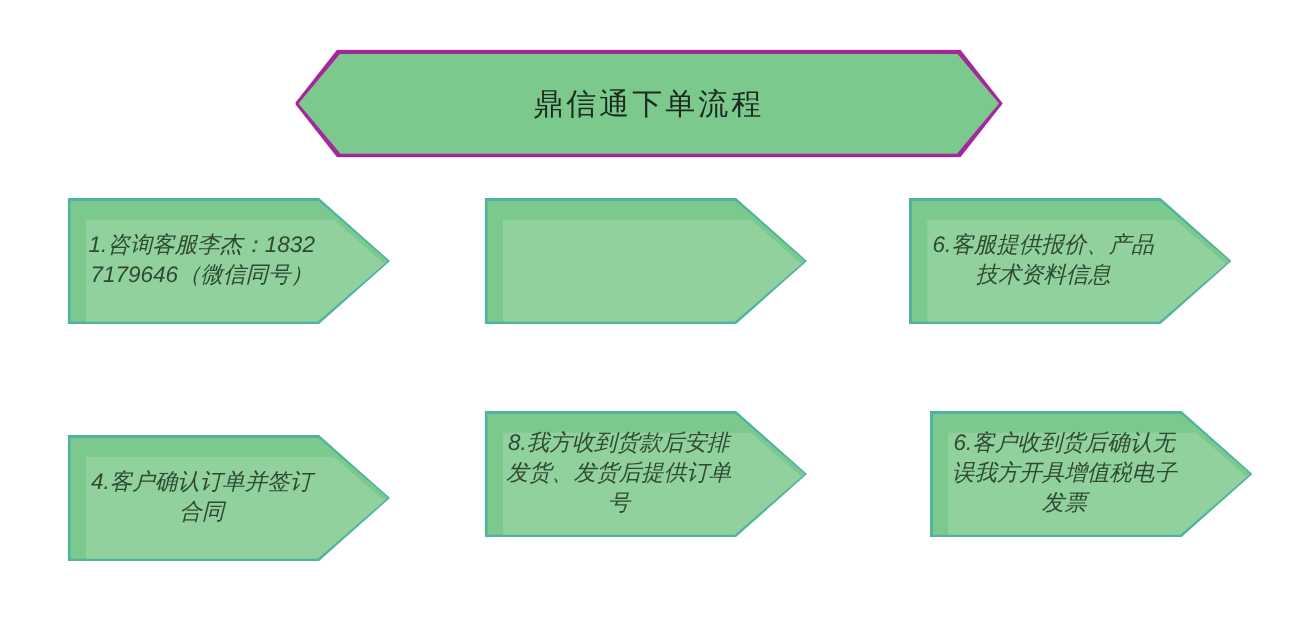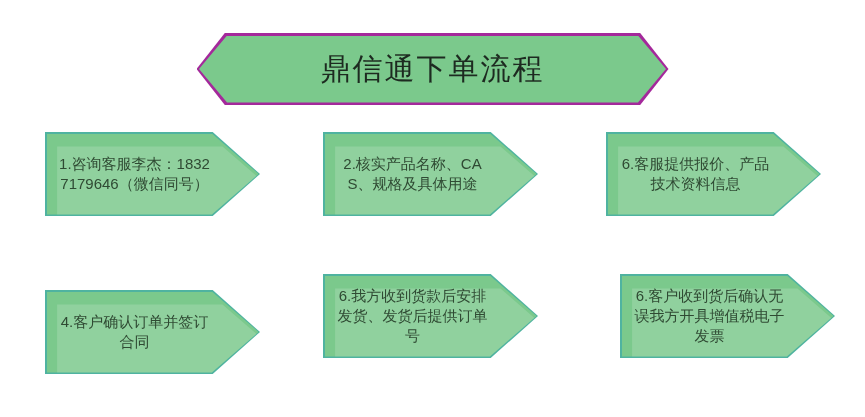--- a/index.html
+++ b/index.html
@@ -35,32 +35,33 @@
   .title-hex-inner{
     position:absolute;
     inset:2.5px;
     background:var(--fill);
     clip-path:polygon(6% 0, 94% 0, 100% 50%, 94% 100%, 6% 100%, 0 50%);
     display:flex;
     align-items:center;
     justify-content:center;
   }
   .title-text{
-    font-size:30px;
+    font-size:20px;
     color:#1d2a20;
     letter-spacing:2px;
   }
 
   
   .step{
     position:absolute;
     width:215px;
     height:84px;
     background:var(--border);
     clip-path:polygon(0 0, 78% 0, 100% 50%, 78% 100%, 0 100%);
+    font-style:italic;
   }
   .step-inner{
     position:absolute;
     inset:1.5px;
     background:var(--fill);
     clip-path:polygon(0 0, 78% 0, 100% 50%, 78% 100%, 0 100%);
     display:flex;
     align-items:center;
     justify-content:center;
     padding:6px 46px 6px 10px;
@@ -107,42 +108,41 @@
   <div class="step pos-r1c1">
     <div class="step-inner">
       <div class="glare"></div>
       <div class="step-text">1.咨询客服李杰：18327179646（微信同号）</div>
     </div>
   </div>
 
   <div class="step pos-r1c2">
     <div class="step-inner">
       <div class="glare"></div>
-      <div class="step-text">2.核实产品名称、CAS、规格及具体用途</div>
     </div>
   </div>
 
   <div class="step pos-r1c3">
     <div class="step-inner">
       <div class="glare"></div>
       <div class="step-text">6.客服提供报价、产品技术资料信息</div>
     </div>
   </div>
 
   <div class="step pos-r2c1">
     <div class="step-inner">
       <div class="glare"></div>
       <div class="step-text">4.客户确认订单并签订合同</div>
     </div>
   </div>
 
   <div class="step pos-r2c2">
     <div class="step-inner">
       <div class="glare"></div>
-      <div class="step-text">6.我方收到货款后安排发货、发货后提供订单号</div>
+      <div class="step-text">8.我方收到货款后安排发货、发货后提供订单号</div>
     </div>
   </div>
 
   <div class="step pos-r2c3">
     <div class="step-inner">
       <div class="glare"></div>
       <div class="step-text">6.客户收到货后确认无误我方开具增值税电子发票</div>
     </div>
   </div>
 

